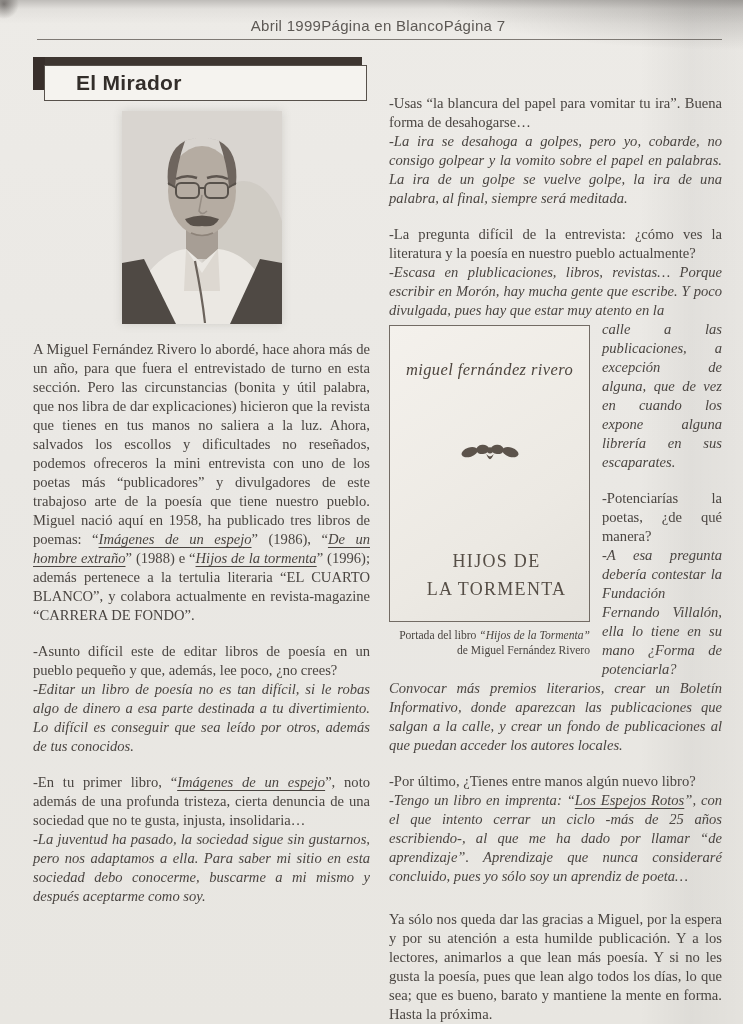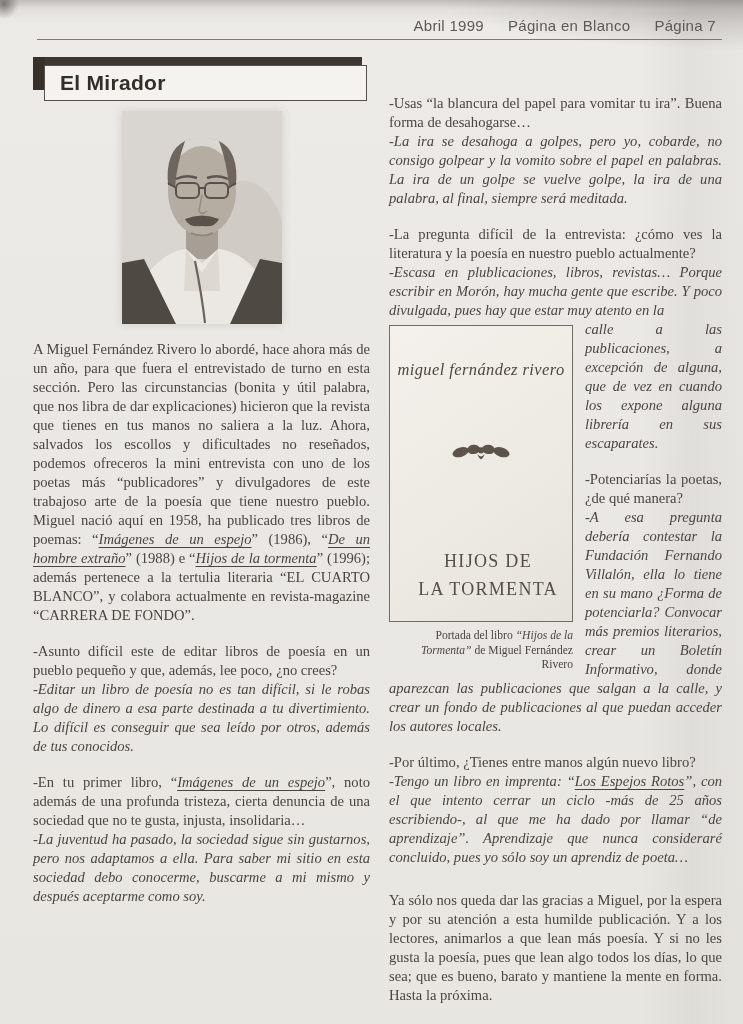--- a/index.html
+++ b/index.html
@@ -13,56 +13,56 @@
     color:#4a4541;
     background:
       radial-gradient(circle at 4px 4px, rgba(55,50,47,0.55), rgba(55,50,47,0) 15px),
       radial-gradient(ellipse 420px 70px at 100% 0%, rgba(108,105,102,0.38), rgba(108,105,102,0) 72%),
       linear-gradient(180deg, rgba(135,132,129,0.45) 0px, rgba(135,132,129,0.10) 9px, rgba(135,132,129,0) 24px),
       linear-gradient(90deg, rgba(0,0,0,0) 86%, rgba(0,0,0,0.045) 93%, rgba(0,0,0,0.015) 100%),
       linear-gradient(180deg,#edebe7 0%,#eae8e4 45%,#e8e6e1 100%);
   }
   
   .header{
-    display:flex;justify-content:flex-end;align-items:baseline;
+    display:flex;justify-content:center;align-items:baseline;
     padding:17px 27px 0 40px;
     font-family:"Liberation Sans",sans-serif;
-    font-size:15px;color:#5d5955;letter-spacing:.3px;gap:24px;
+    font-size:15px;color:#5d5955;letter-spacing:.3px;
   }
   .rule{border-top:1.5px solid rgba(98,93,88,.8);margin:5px 21px 0 37px;}
   
   .columns{display:flex;gap:19px;padding:15px 21px 0 33px;align-items:flex-start;}
   .col{min-width:0;}
   .col-left{flex:none;width:337px;}
   .col-right{flex:1;padding-top:39px;}
   
   .mirador{position:relative;height:46px;margin:0 3px 10px 0;}
   .m-top{position:absolute;left:0;top:2px;right:5px;height:15px;background:#3e3631;}
   .m-tab{position:absolute;left:0;top:2px;width:12px;height:33px;background:#382f2b;}
   .m-label{
     position:absolute;left:11px;top:10px;right:0;bottom:0;
     background:#f5f3ef;border:1px solid #57514b;
-    display:flex;align-items:center;padding-left:15px;
+    display:flex;align-items:center;padding-left:31px;
     font-family:"Liberation Sans",sans-serif;font-weight:bold;
     font-size:21px;color:#332e2a;letter-spacing:.3px;
   }
   
   .photo{width:160px;height:213px;margin:3px auto 16px;box-shadow:0 0 9px rgba(80,75,70,.18);}
   .photo svg{display:block;}
   
   .para{margin:0;font-size:14.6px;line-height:19px;text-align:justify;color:#4a4541;}
   .p-a{font-style:italic;font-family:Liberation Serif, serif;}
   .gap{margin-top:17px;}
   .gap-lg{margin-top:24px;}
   .clear{clear:left;}
   .p-sig{font-weight:bold;font-style:normal;text-align:center;margin-top:16px;font-size:19px;color:#3e3a37;padding-right:2px;}
   .seg-i{font-style:italic;}
   .seg-iu{font-style:italic;text-decoration:underline;text-underline-offset:2.5px;text-decoration-thickness:1px;}
   
-  .cover-wrap{float:left;width:184px;margin:5px 12px 2px 0;}
+  .cover-wrap{float:left;width:201px;margin:5px 12px 2px 0;}
   .cover{
     box-sizing:border-box;height:297px;position:relative;
     border:1px solid #726b64;
     background:linear-gradient(145deg,#f4f1ec 0%,#ece9e3 65%,#e5e2dc 100%);
   }
   .cover-author{margin-top:34px;text-align:center;font-style:italic;font-size:16.5px;color:#4e463f;letter-spacing:.4px;}
   .cover-orn{position:absolute;top:116px;left:0;right:0;text-align:center;}
   .cover-title{position:absolute;top:221px;left:14px;right:0;text-align:center;font-size:18px;line-height:28px;letter-spacing:1.3px;color:#564e46;}
   .caption{margin:7px 0 0 2px;font-size:11.6px;line-height:14.6px;color:#4a4541;text-align:right;}
 </style>

